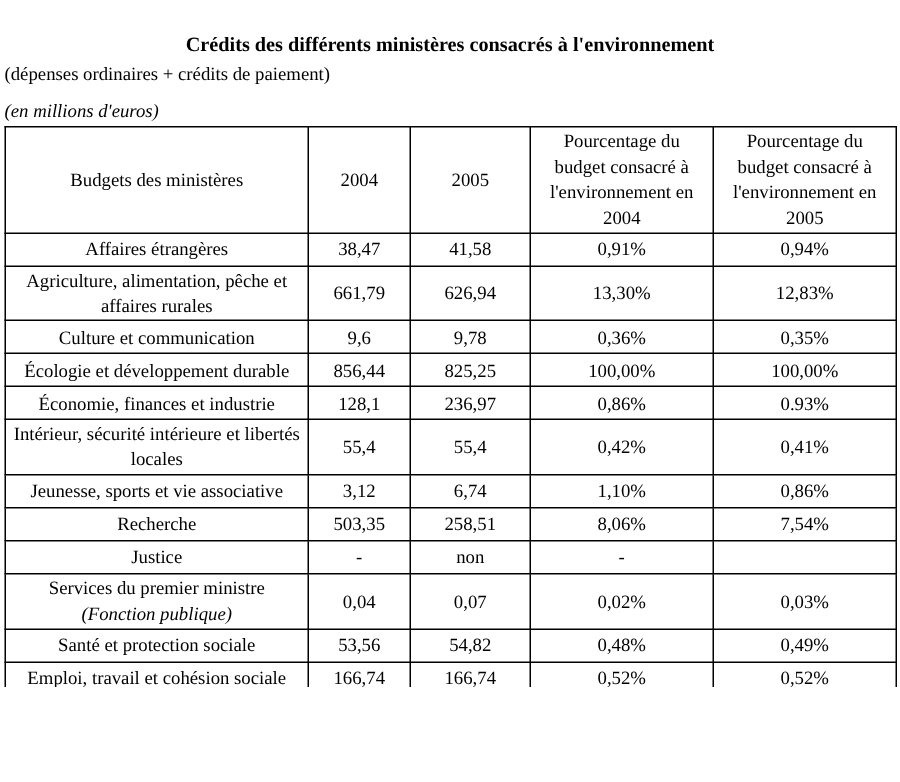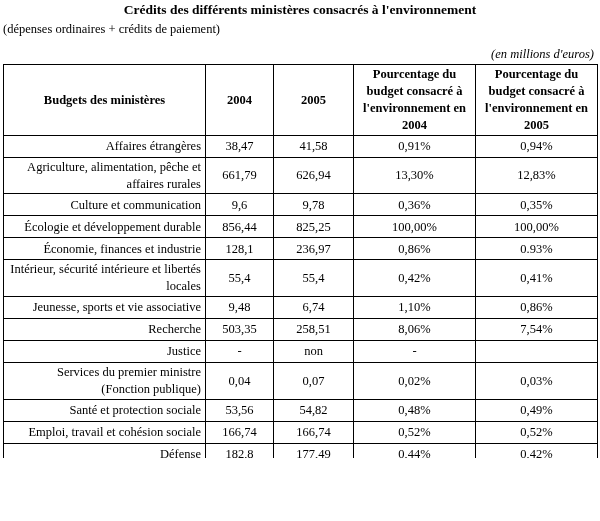--- a/index.html
+++ b/index.html
@@ -6,70 +6,71 @@
     margin: 0;
     padding: 0;
     background: #ffffff;
     color: #000000;
     font-family: "Liberation Serif", serif;
   }
   .page {
     width: 600px;
     height: 458px;
     box-sizing: border-box;
-    padding: 0 3px 0 3px;
+    padding: 20px 3px 0 3px;
     overflow: hidden;
   }
   .title {
     text-align: center;
     font-weight: bold;
     font-size: 13.5px;
     line-height: 1.2;
     margin-top: 2px;
   }
   .subtitle {
     text-align: left;
     font-size: 12.5px;
     line-height: 1.2;
     margin-top: 4px;
   }
   .unit-note {
-    text-align: right;
+    text-align: left;
     font-style: italic;
     font-size: 12.5px;
     margin: 10px 3px 2px 0;
   }
   table.budget {
     border-collapse: collapse;
     table-layout: fixed;
     width: 594px;
     margin: 0 auto;
   }
   table.budget th,
   table.budget td {
     border: 1px solid #000000;
     font-size: 12.5px;
     line-height: 1.35;
     padding: 1px 4px;
     vertical-align: middle;
     overflow: hidden;
   }
   table.budget th {
-    font-weight: bold;
+    font-weight: normal;
     text-align: center;
     height: 62px;
   }
   table.budget td {
     text-align: center;
     height: 19px;
   }
   table.budget td.cell-ministry {
-    text-align: right;
+    text-align: center;
   }
   .ministry-note {
+    font-style: italic;
   }
 </style>
 </head>
 <body>
 
 <div class="page">
   <div class="title">Crédits des différents ministères consacrés à l'environnement</div>
   <div class="subtitle">(dépenses ordinaires + crédits de paiement)</div>
   <div class="unit-note">(en millions d'euros)</div>
 
@@ -128,21 +129,21 @@
         </tr>
         <tr>
           <td class="cell-ministry">Intérieur, sécurité intérieure et libertés locales</td>
           <td>55,4</td>
           <td>55,4</td>
           <td>0,42%</td>
           <td>0,41%</td>
         </tr>
         <tr>
           <td class="cell-ministry">Jeunesse, sports et vie associative</td>
-          <td>9,48</td>
+          <td>3,12</td>
           <td>6,74</td>
           <td>1,10%</td>
           <td>0,86%</td>
         </tr>
         <tr>
           <td class="cell-ministry">Recherche</td>
           <td>503,35</td>
           <td>258,51</td>
           <td>8,06%</td>
           <td>7,54%</td>

